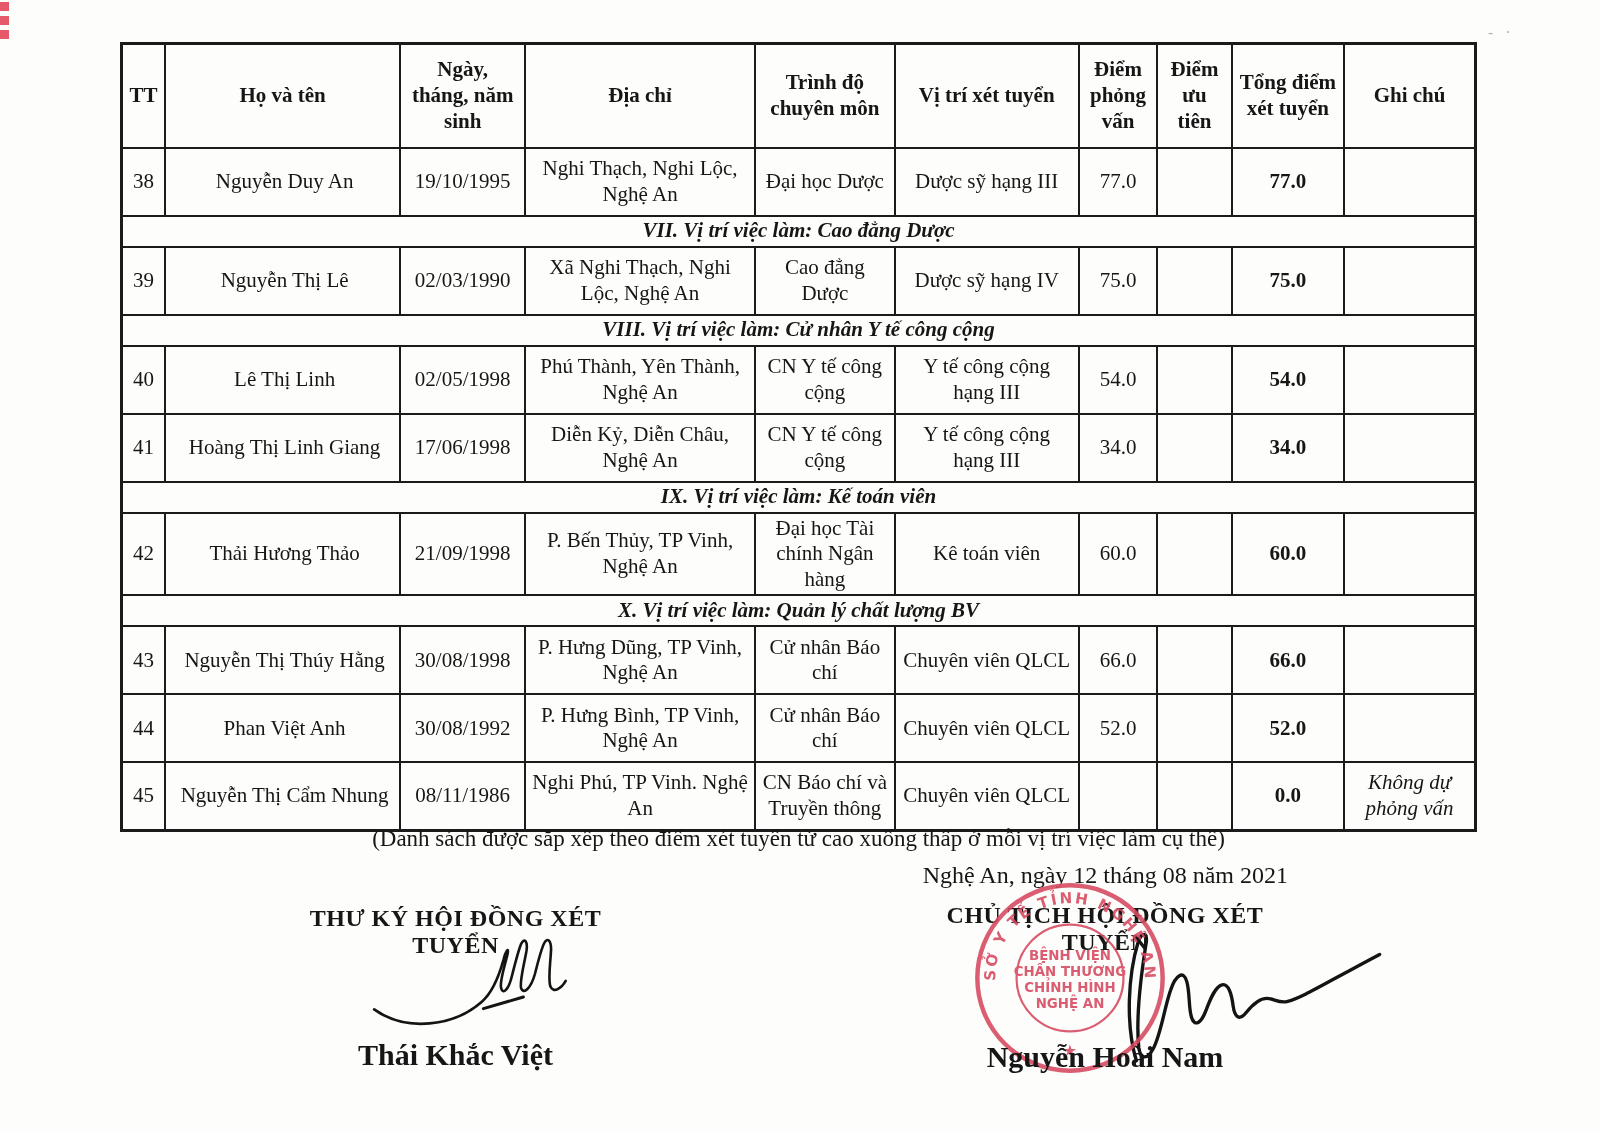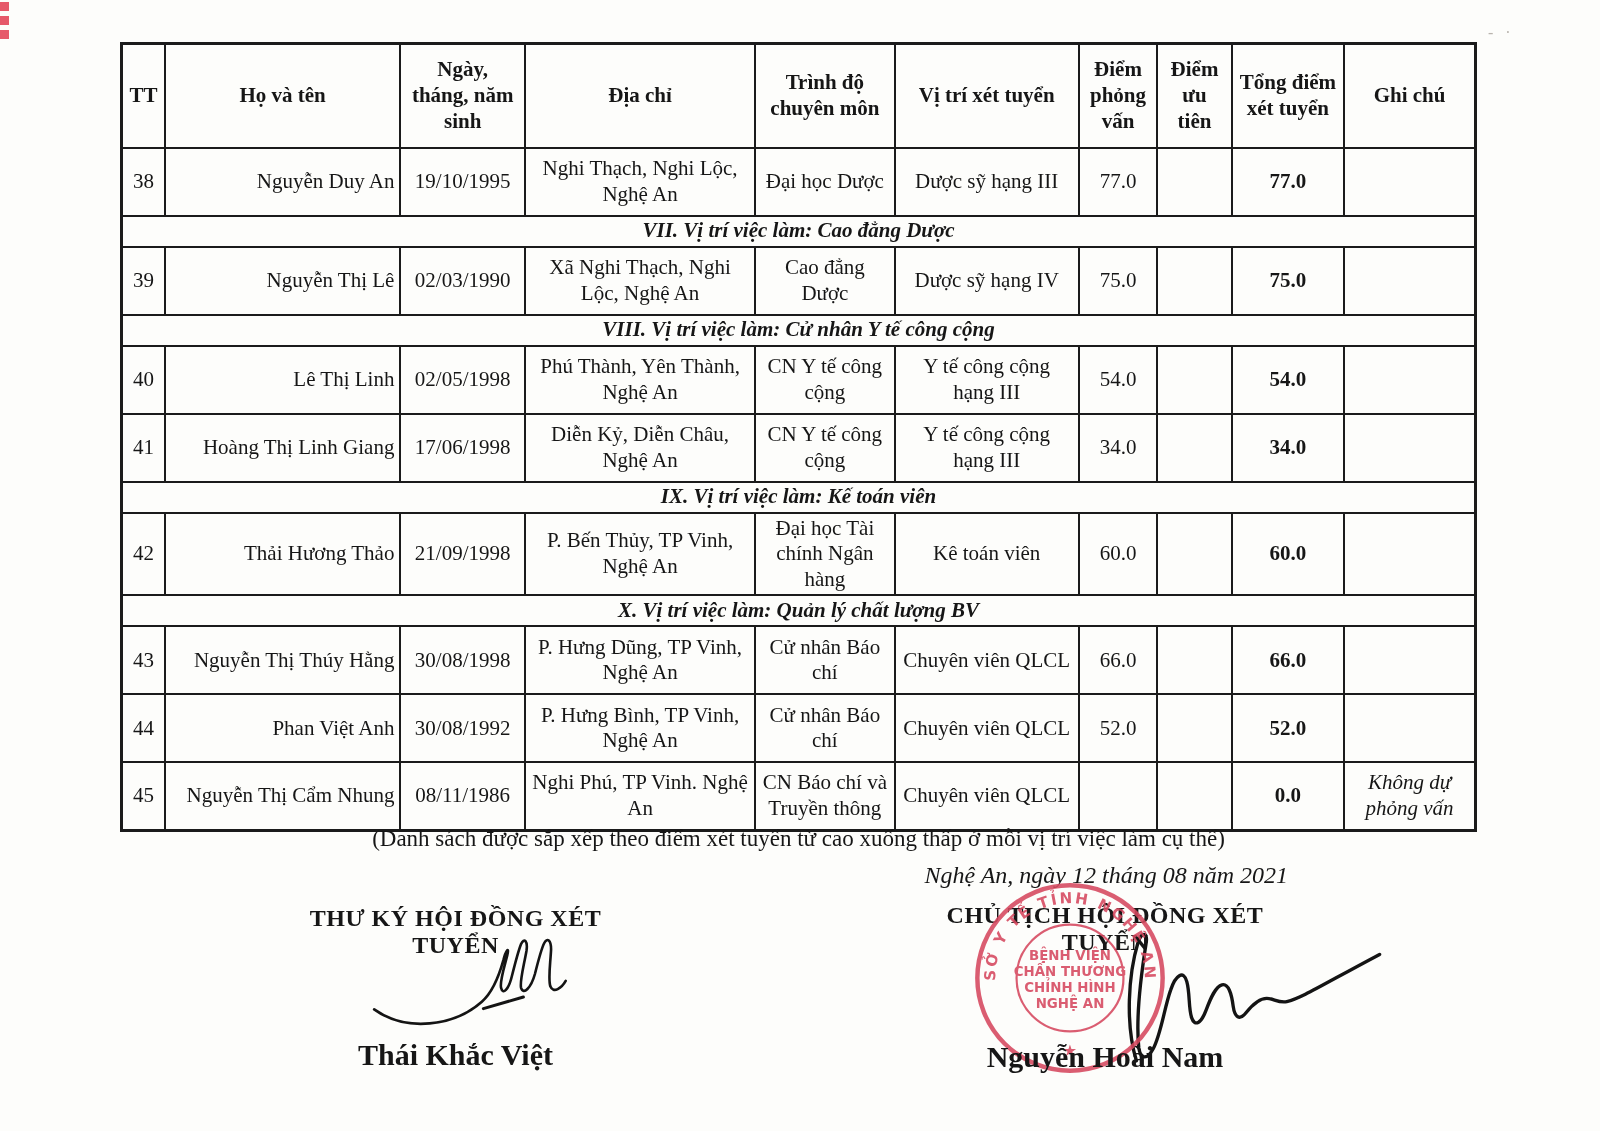--- a/index.html
+++ b/index.html
@@ -22,32 +22,32 @@
   .roster th, .roster td {
     border:2px solid #1b1b1b; padding:2px 5px;
     font-size:21px; line-height:1.22; text-align:center; vertical-align:middle;
     overflow:hidden;
   }
   .roster thead tr { height:104px; }
   .roster th { font-weight:bold; }
   tr.section-row { height:31px; }
   tr.section-row td { font-weight:bold; font-style:italic; padding:1px 4px; }
   tr.data-row { height:68px; }
-  td.c1 { text-align:right; padding-left:9px; }
+  td.c1 { text-align:center; padding-left:9px; }
   td.c8 { font-weight:bold; }
   td.c9 { font-style:italic; }
 
   
   .footnote {
     position:absolute; left:120px; top:826px; width:1357px;
     text-align:center; font-size:23px;
   }
   .date-line {
     position:absolute; right:312px; top:862px;
-    font-style:italic; font-size:24px;
+    font-size:24px;
   }
   .sig-title { position:absolute; font-weight:bold; font-size:24px; text-align:center; letter-spacing:.5px;margin-top:8px; }
   .sig-title.left  { left:268px;  top:897px; width:375px; }
   .sig-title.right { left:905px;  top:894px; width:400px; }
   .sig-name { position:absolute; font-weight:bold; font-size:30px; text-align:center; }
   .sig-name.left  { left:268px; top:1038px; width:375px; }
   .sig-name.right { left:905px; top:1040px; width:400px; }
 
   .sig-svg { position:absolute; }
   .sig-svg.left  { left:368px; top:932px; width:200px; height:104px; }

